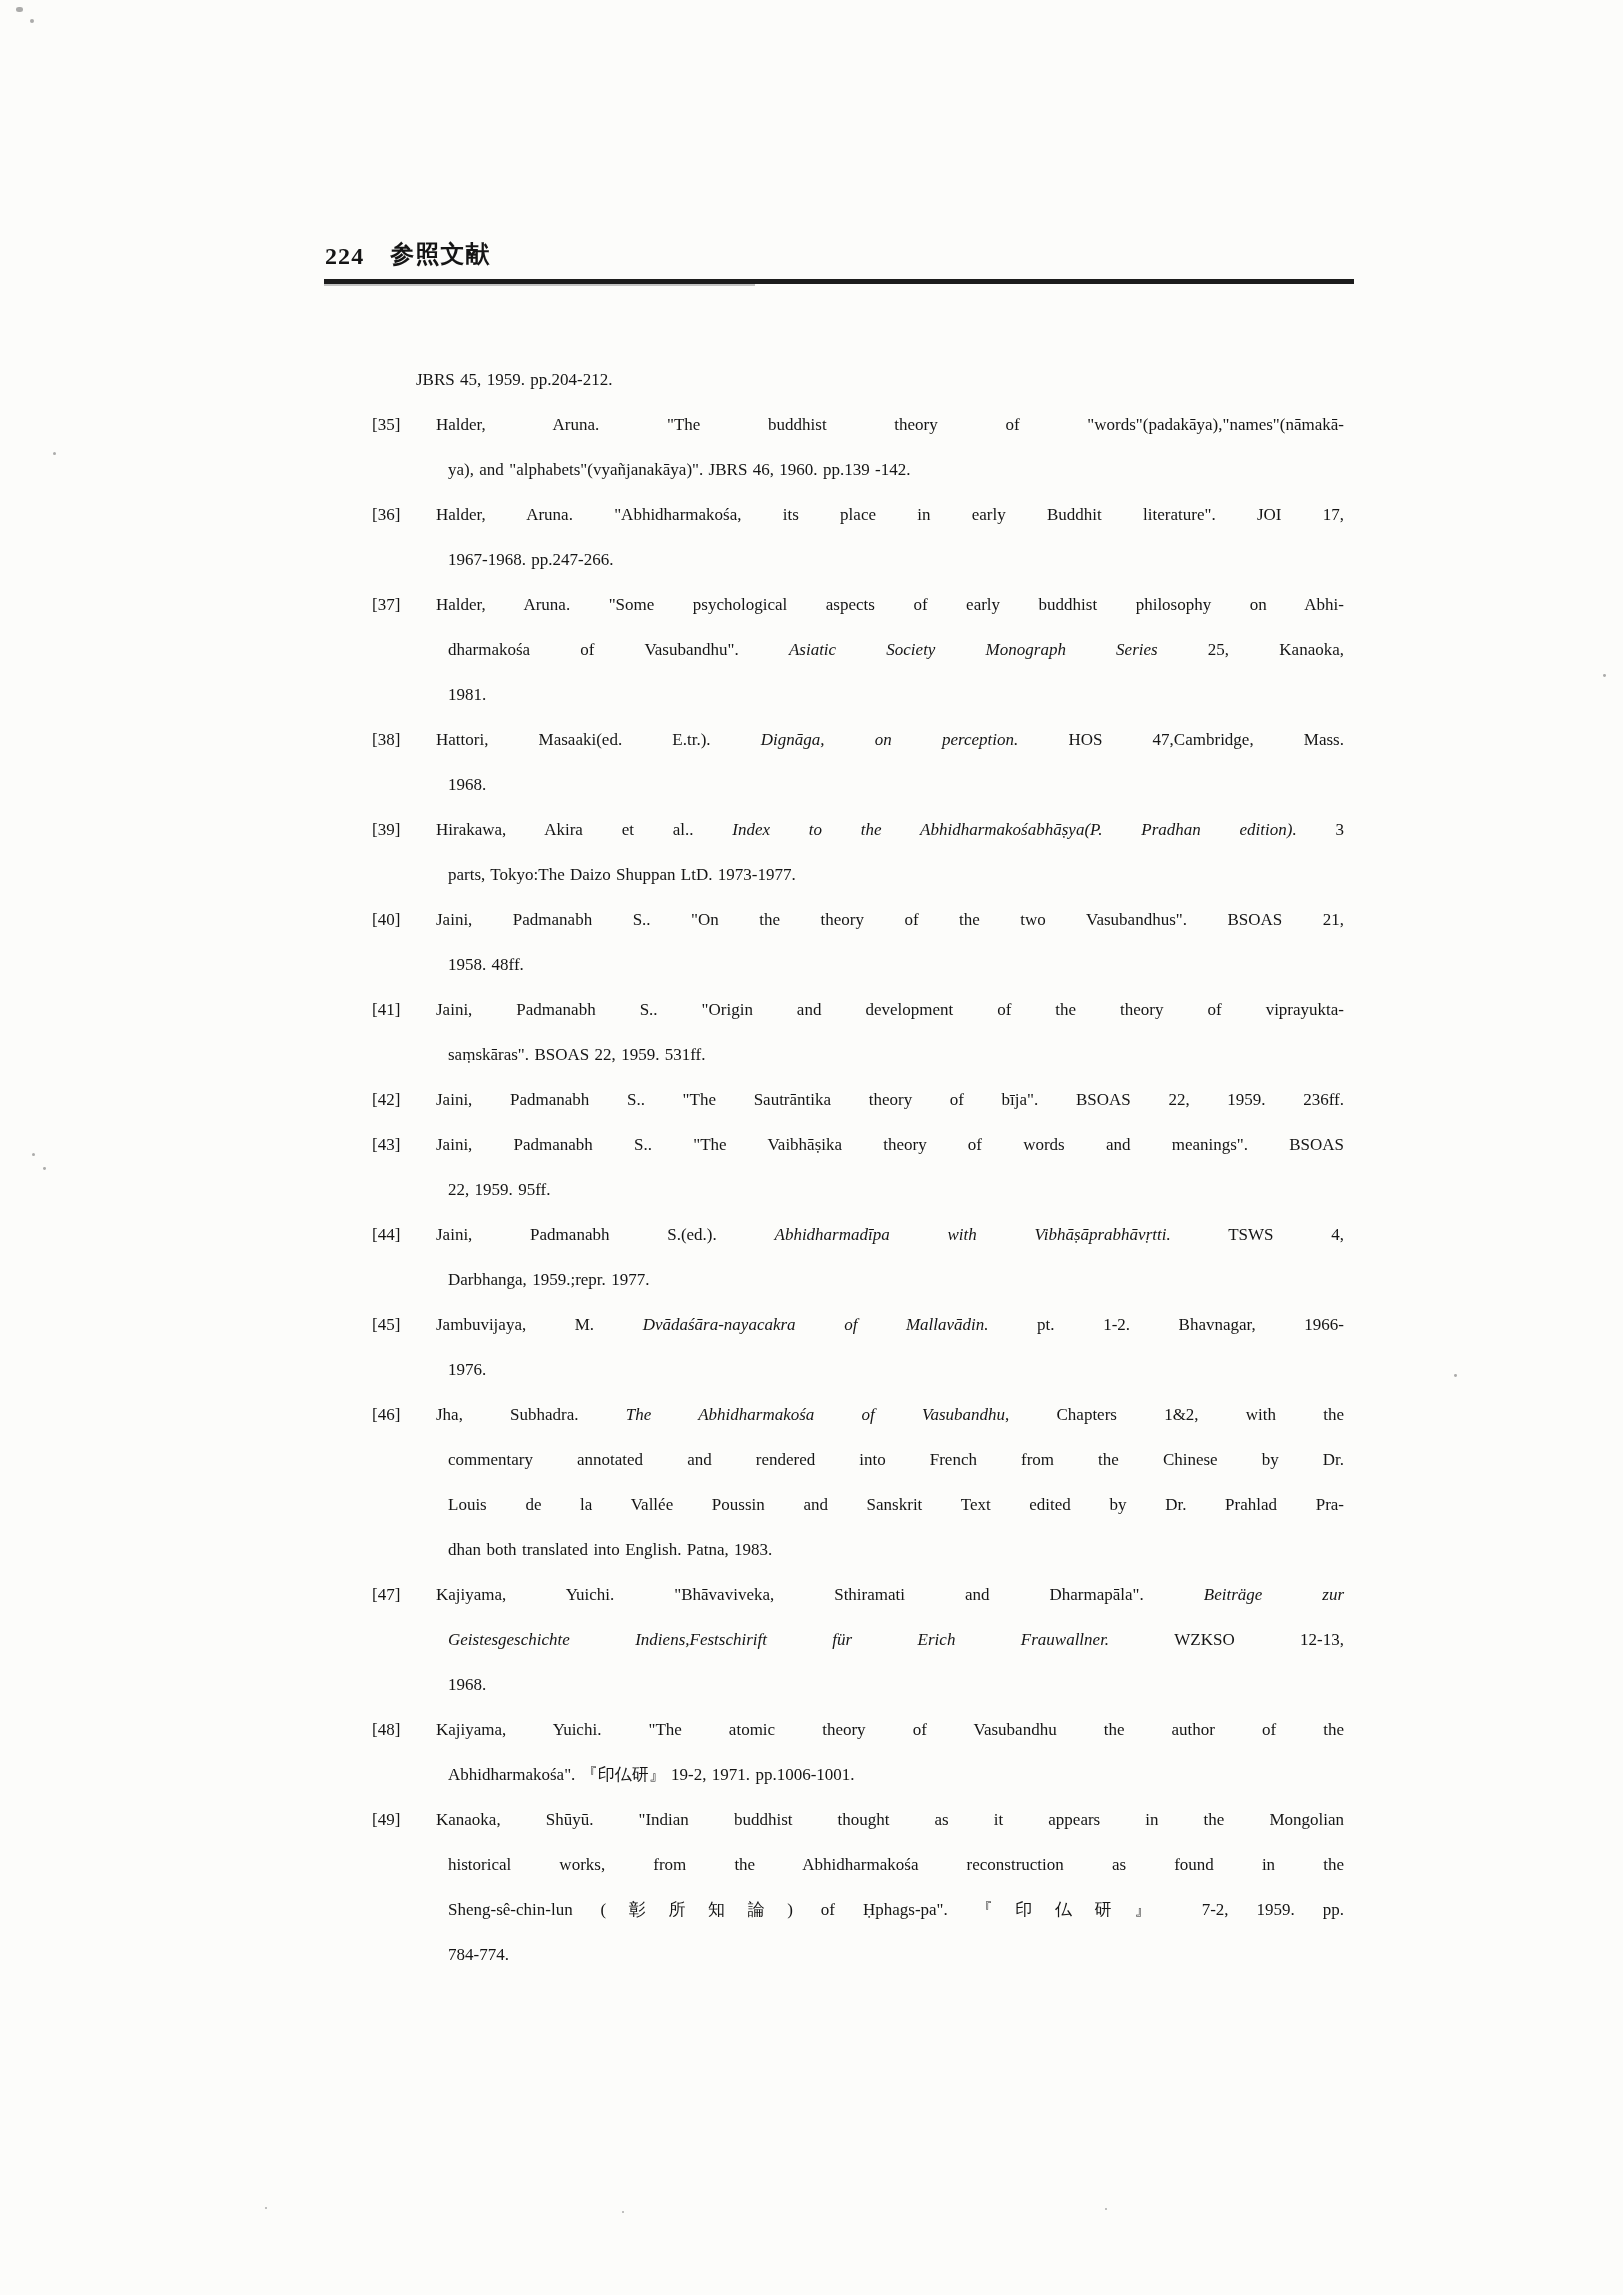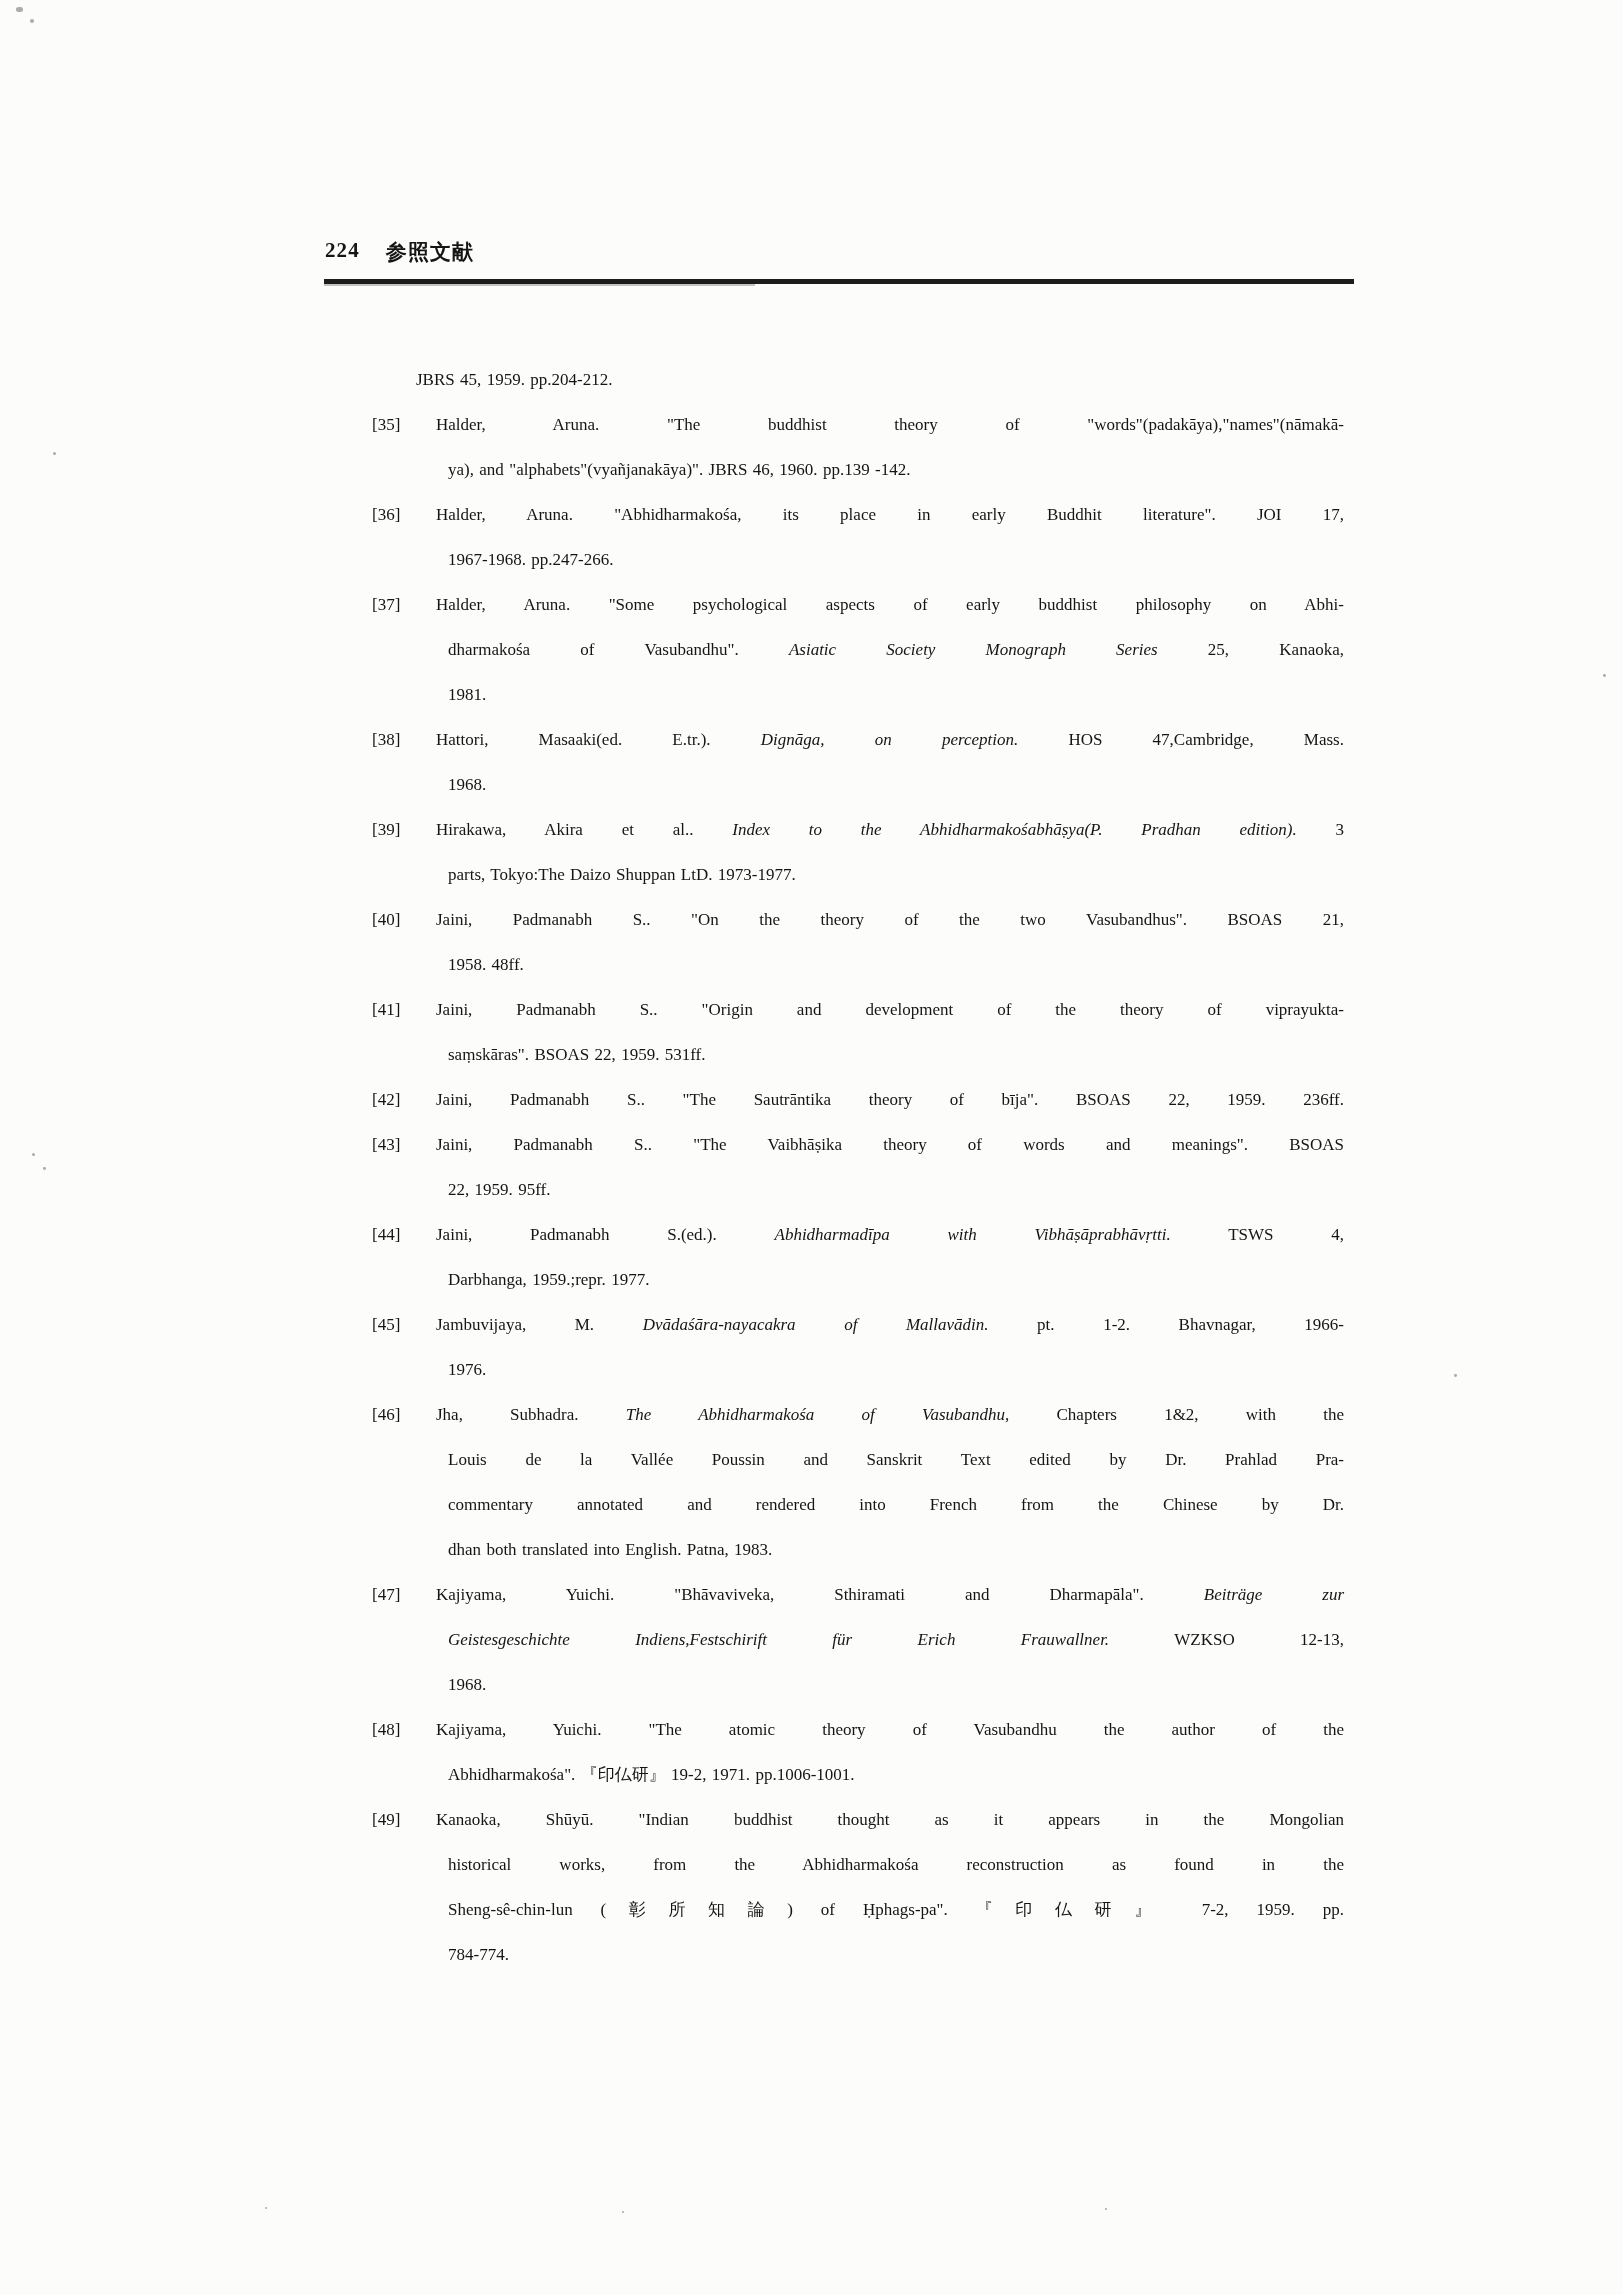--- a/index.html
+++ b/index.html
@@ -6,22 +6,22 @@
   body {
     width:1624px; height:2295px;
     background:#fcfcfa;
     position:relative;
     font-family:"Liberation Serif","DejaVu Serif",serif;
     color:#151515;
     overflow:hidden;
   }
   .page-header {
     position:absolute; left:325px; top:238px;
-    display:flex; align-items:flex-start; gap:26px;
-    font-size:21px; font-weight:bold; letter-spacing:1.1px;
+    display:flex; align-items:flex-end; gap:26px;
+    font-size:24px; font-weight:bold; letter-spacing:1.1px;
     white-space:nowrap;
   }
   .header-rule {
     position:absolute; left:324px; top:279px;
     width:1030px; height:4.5px; background:#1c1c1c;
   }
   .header-rule-shadow {
     position:absolute; left:324px; top:284px;
     width:431px; height:1.7px; background:#8a8a8a; opacity:.5;
   }
@@ -103,22 +103,22 @@
       <div class="bib-line cont"><span>Darbhanga, 1959.;repr. 1977.</span></div>
     </div>
     <div class="entry">
       <span class="entry-label">[45]</span>
       <div class="bib-line just"><span>Jambuvijaya, M. </span><span class="it">Dvādaśāra-nayacakra of Mallavādin.</span><span> pt. 1-2. Bhavnagar, 1966-</span></div>
       <div class="bib-line cont"><span>1976.</span></div>
     </div>
     <div class="entry">
       <span class="entry-label">[46]</span>
       <div class="bib-line just"><span>Jha, Subhadra. </span><span class="it">The Abhidharmakośa of Vasubandhu</span><span>, Chapters 1&amp;2, with the</span></div>
+      <div class="bib-line cont just"><span>commentary annotated and rendered into French from the Chinese by Dr.</span></div>
       <div class="bib-line cont just"><span>Louis de la Vallée Poussin and Sanskrit Text edited by Dr.  Prahlad Pra-</span></div>
-      <div class="bib-line cont just"><span>commentary annotated and rendered into French from the Chinese by Dr.</span></div>
       <div class="bib-line cont"><span>dhan both translated into English. Patna, 1983.</span></div>
     </div>
     <div class="entry">
       <span class="entry-label">[47]</span>
       <div class="bib-line just"><span>Kajiyama, Yuichi. "Bhāvaviveka, Sthiramati and Dharmapāla". </span><span class="it">Beiträge zur</span></div>
       <div class="bib-line cont just"><span class="it">Geistesgeschichte Indiens,Festschirift für Erich Frauwallner.</span><span> WZKSO 12-13,</span></div>
       <div class="bib-line cont"><span>1968.</span></div>
     </div>
     <div class="entry">
       <span class="entry-label">[48]</span>

